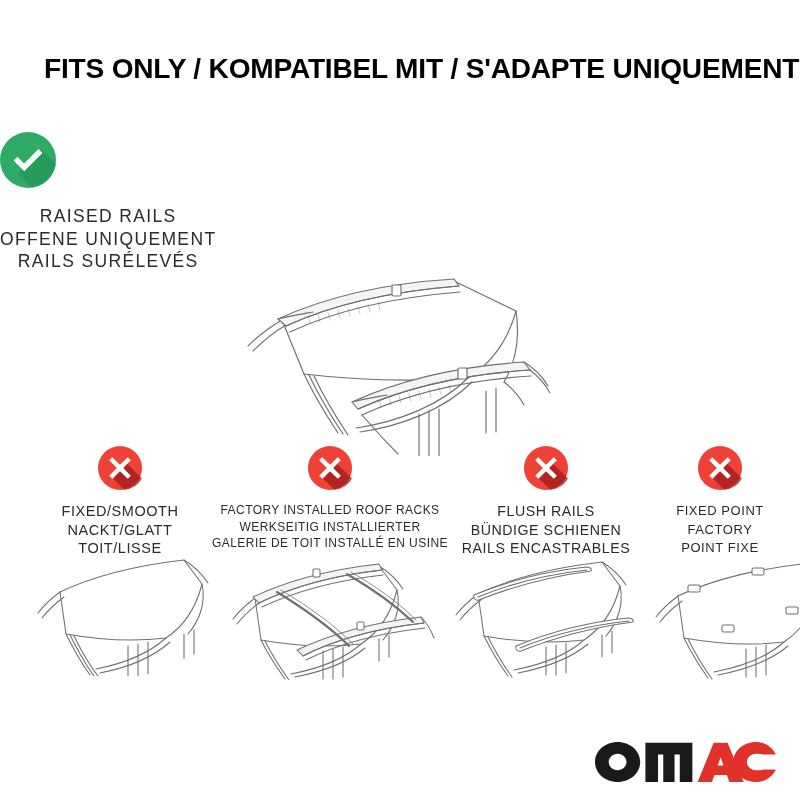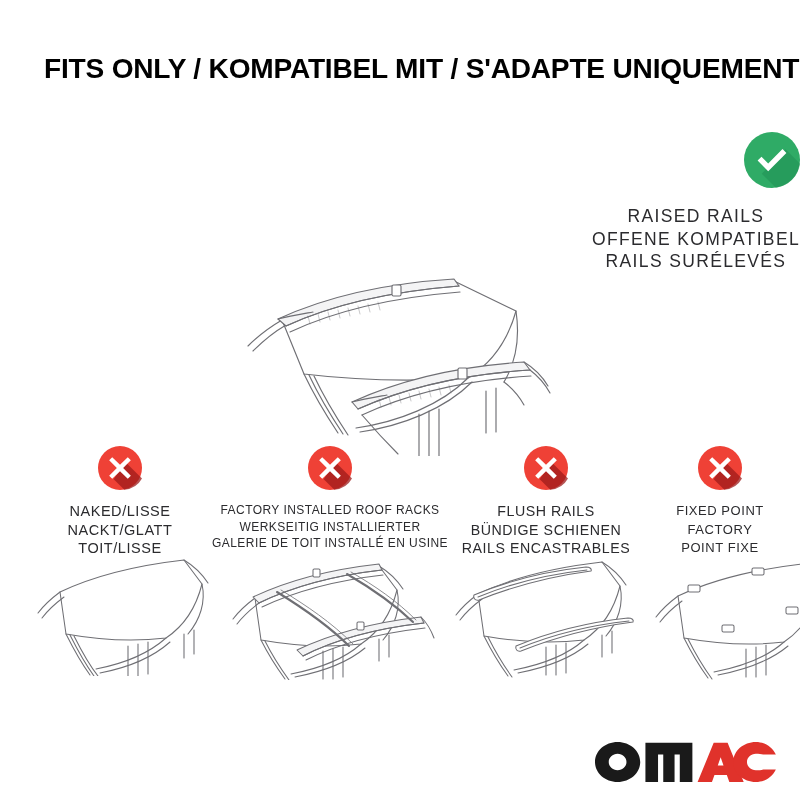--- a/index.html
+++ b/index.html
@@ -33,21 +33,21 @@
   }
 
   
   .hero {
     position: absolute;
     left: 0;
     top: 132px;
     width: 800px;
     display: flex;
     flex-direction: column;
-    align-items: flex-end;
+    align-items: flex-start;
   }
   .badge {
     width: 56px;
     height: 56px;
     position: relative;
   }
   .badge svg { display: block; width: 100%; height: 100%; }
 
   .hero-labels {
     margin-top: 17px;
@@ -142,21 +142,21 @@
   <div class="badge">
     <svg viewBox="0 0 56 56" xmlns="http://www.w3.org/2000/svg">
       <circle cx="28" cy="28" r="28" fill="#2fab66"></circle>
       <path d="M41.5 17.2 L56 31.7 A28 28 0 0 1 31.9 55.8 L17.8 41.7 Z" fill="#1f8f53" opacity="0.55"></path>
       <path d="M13.6 28.6 l3.9 -3.9 l6.7 6.7 l14.3 -14.3 l3.9 3.9 l-18.2 18.2 z" fill="#ffffff"></path>
     </svg>
   </div>
 
   <div class="hero-labels">
     <span class="ln">RAISED RAILS</span>
-    <span class="ln">OFFENE KOMPATIBEL</span>
+    <span class="ln">OFFENE UNIQUEMENT</span>
     <span class="ln">RAILS SURÉLEVÉS</span>
   </div>
 </div>
 
 <div class="hero-art">
   <svg viewBox="0 0 444 178" xmlns="http://www.w3.org/2000/svg" fill="none" stroke="#6f6f74" stroke-width="1.15" stroke-linecap="round" stroke-linejoin="round">
 
     <path d="M96 42 C150 18 205 8 268 3 L330 33 C322 62 306 85 282 100
              C225 104 168 102 118 96 Z" fill="#ffffff"></path>
 
@@ -201,21 +201,21 @@
 
   <div class="cell cell-0">
     <div class="badge-sm">
       <svg viewBox="0 0 56 56" xmlns="http://www.w3.org/2000/svg">
         <circle cx="28" cy="28" r="28" fill="#ef4136"></circle>
         <path d="M34.8 20.3 L56 41.5 A28 28 0 0 1 33.5 55.7 L20.0 42.2 Z" fill="#9e1b1b" opacity="0.75"></path>
         <path d="M18.1 14.2 l-3.9 3.9 l9.8 9.9 l-9.8 9.9 l3.9 3.9 l9.9 -9.8 l9.9 9.8 l3.9 -3.9 l-9.8 -9.9 l9.8 -9.9 l-3.9 -3.9 l-9.9 9.8 z" fill="#ffffff"></path>
       </svg>
     </div>
     <div class="cell-labels">
-      <span class="ln">NAKED/LISSE</span>
+      <span class="ln">FIXED/SMOOTH</span>
       <span class="ln">NACKT/GLATT</span>
       <span class="ln">TOIT/LISSE</span>
     </div>
     <div class="cell-art art-0">
       <svg viewBox="0 0 196 122" xmlns="http://www.w3.org/2000/svg" fill="none" stroke="#6f6f74" stroke-width="1.05" stroke-linecap="round" stroke-linejoin="round">
         <path d="M36 38 C74 20 116 11 160 6 L178 30 C172 54 160 72 142 84
                  C108 88 70 85 42 80 Z" fill="#ffffff"></path>
         <path d="M36 38 C28 44 20 51 14 59"></path>
         <path d="M40 43 C32 49 24 56 18 64"></path>
         <path d="M42 80 C50 96 58 110 66 121"></path>

